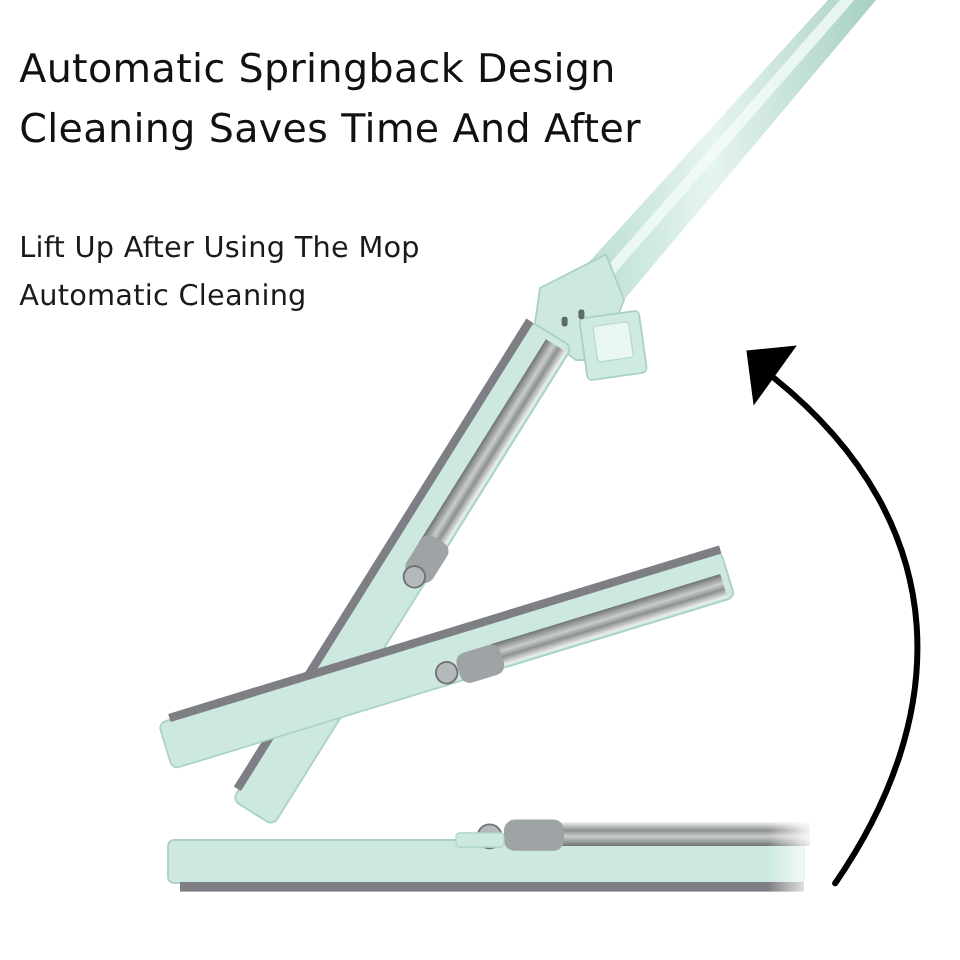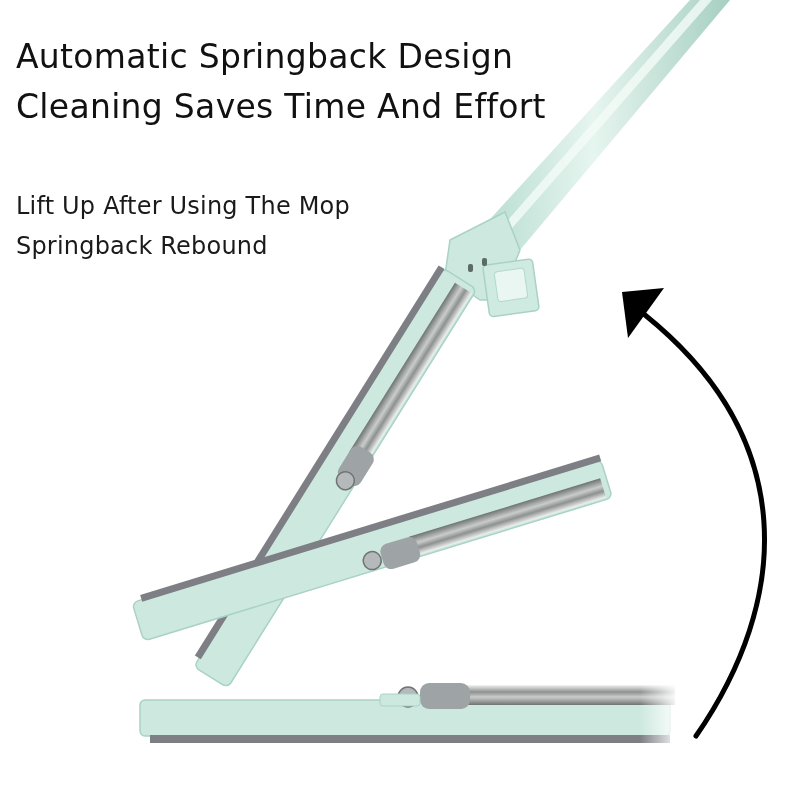--- a/index.html
+++ b/index.html
@@ -91,21 +91,21 @@
     <rect x="480" y="440" width="200" height="320" fill="url(#fadeRight)"></rect>
 
     <g>
       <path d="M 696 736 C 790 600, 800 440, 645 315" fill="none" stroke="#000000" stroke-width="5" stroke-linecap="round"></path>
       <polygon points="622,292 664,288 628,338" fill="#000000"></polygon>
     </g>
   </svg>
 
   <div class="headline">
     <div>Automatic Springback Design</div>
-    <div>Cleaning Saves Time And Effort</div>
+    <div>Cleaning Saves Time And After</div>
   </div>
 
   <div class="subline">
     <div>Lift Up After Using The Mop</div>
-    <div>Springback Rebound</div>
+    <div>Automatic Cleaning</div>
   </div>
 
 </div>
 
 </body></html>

